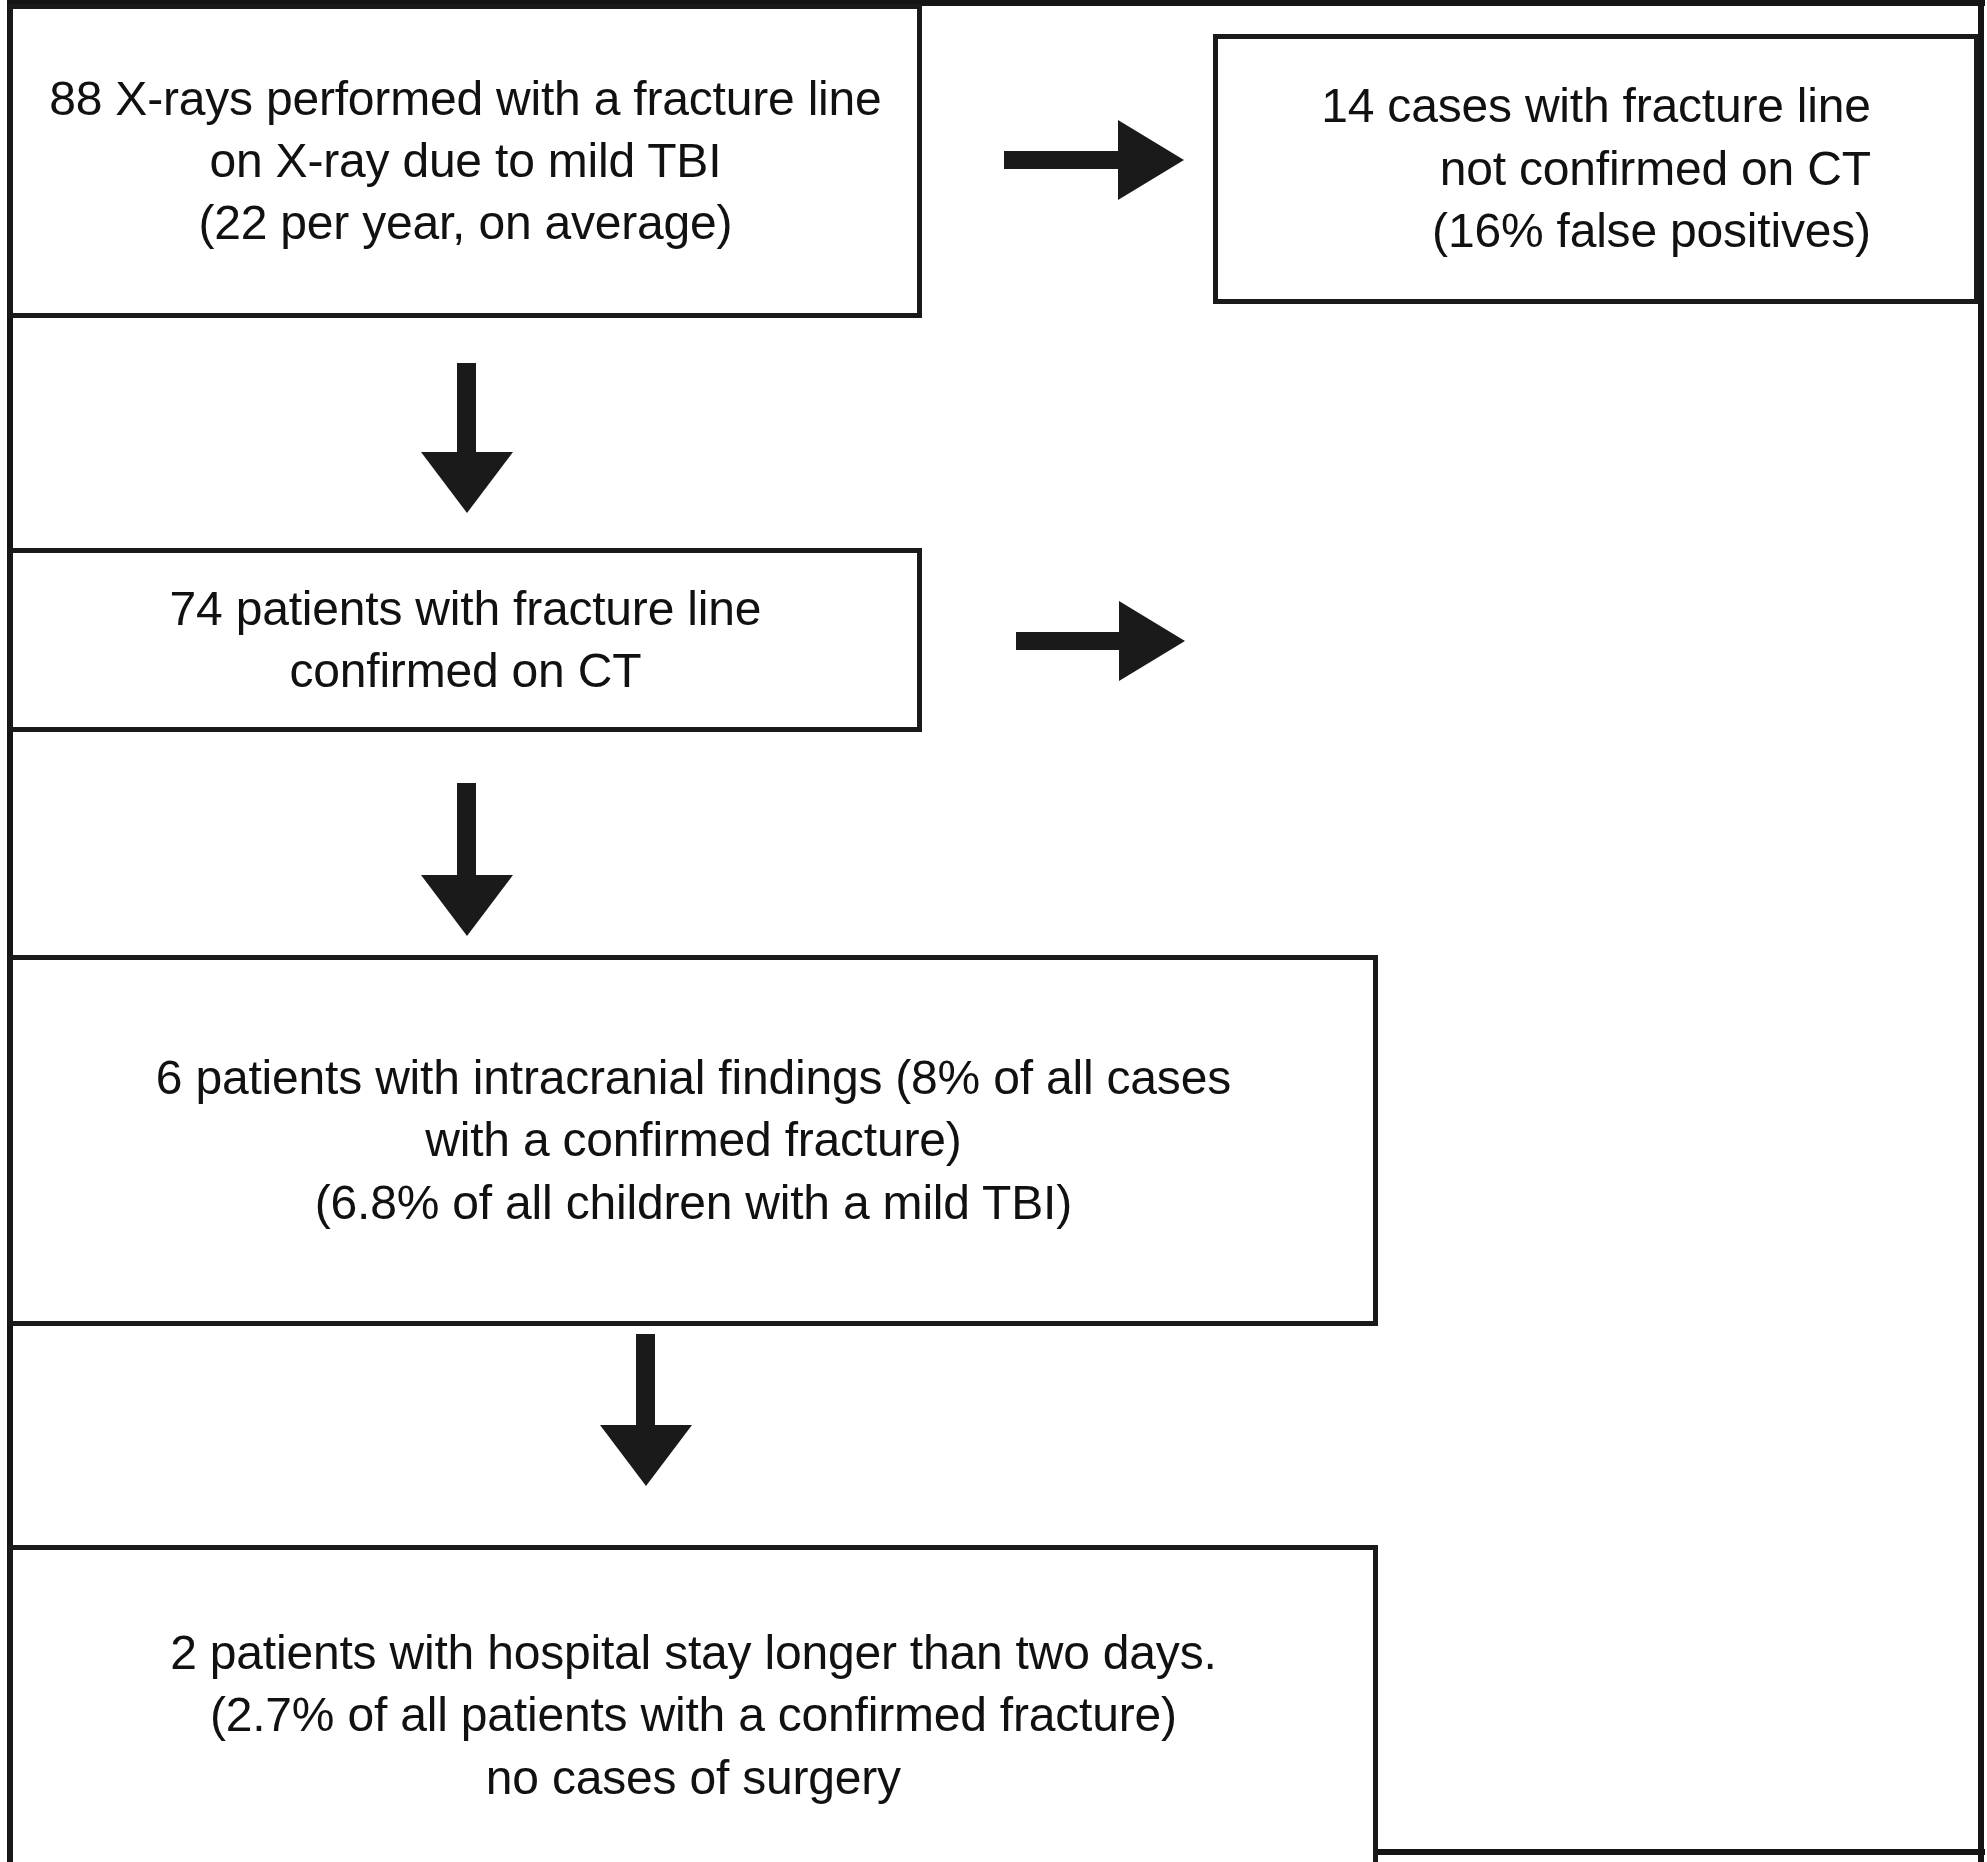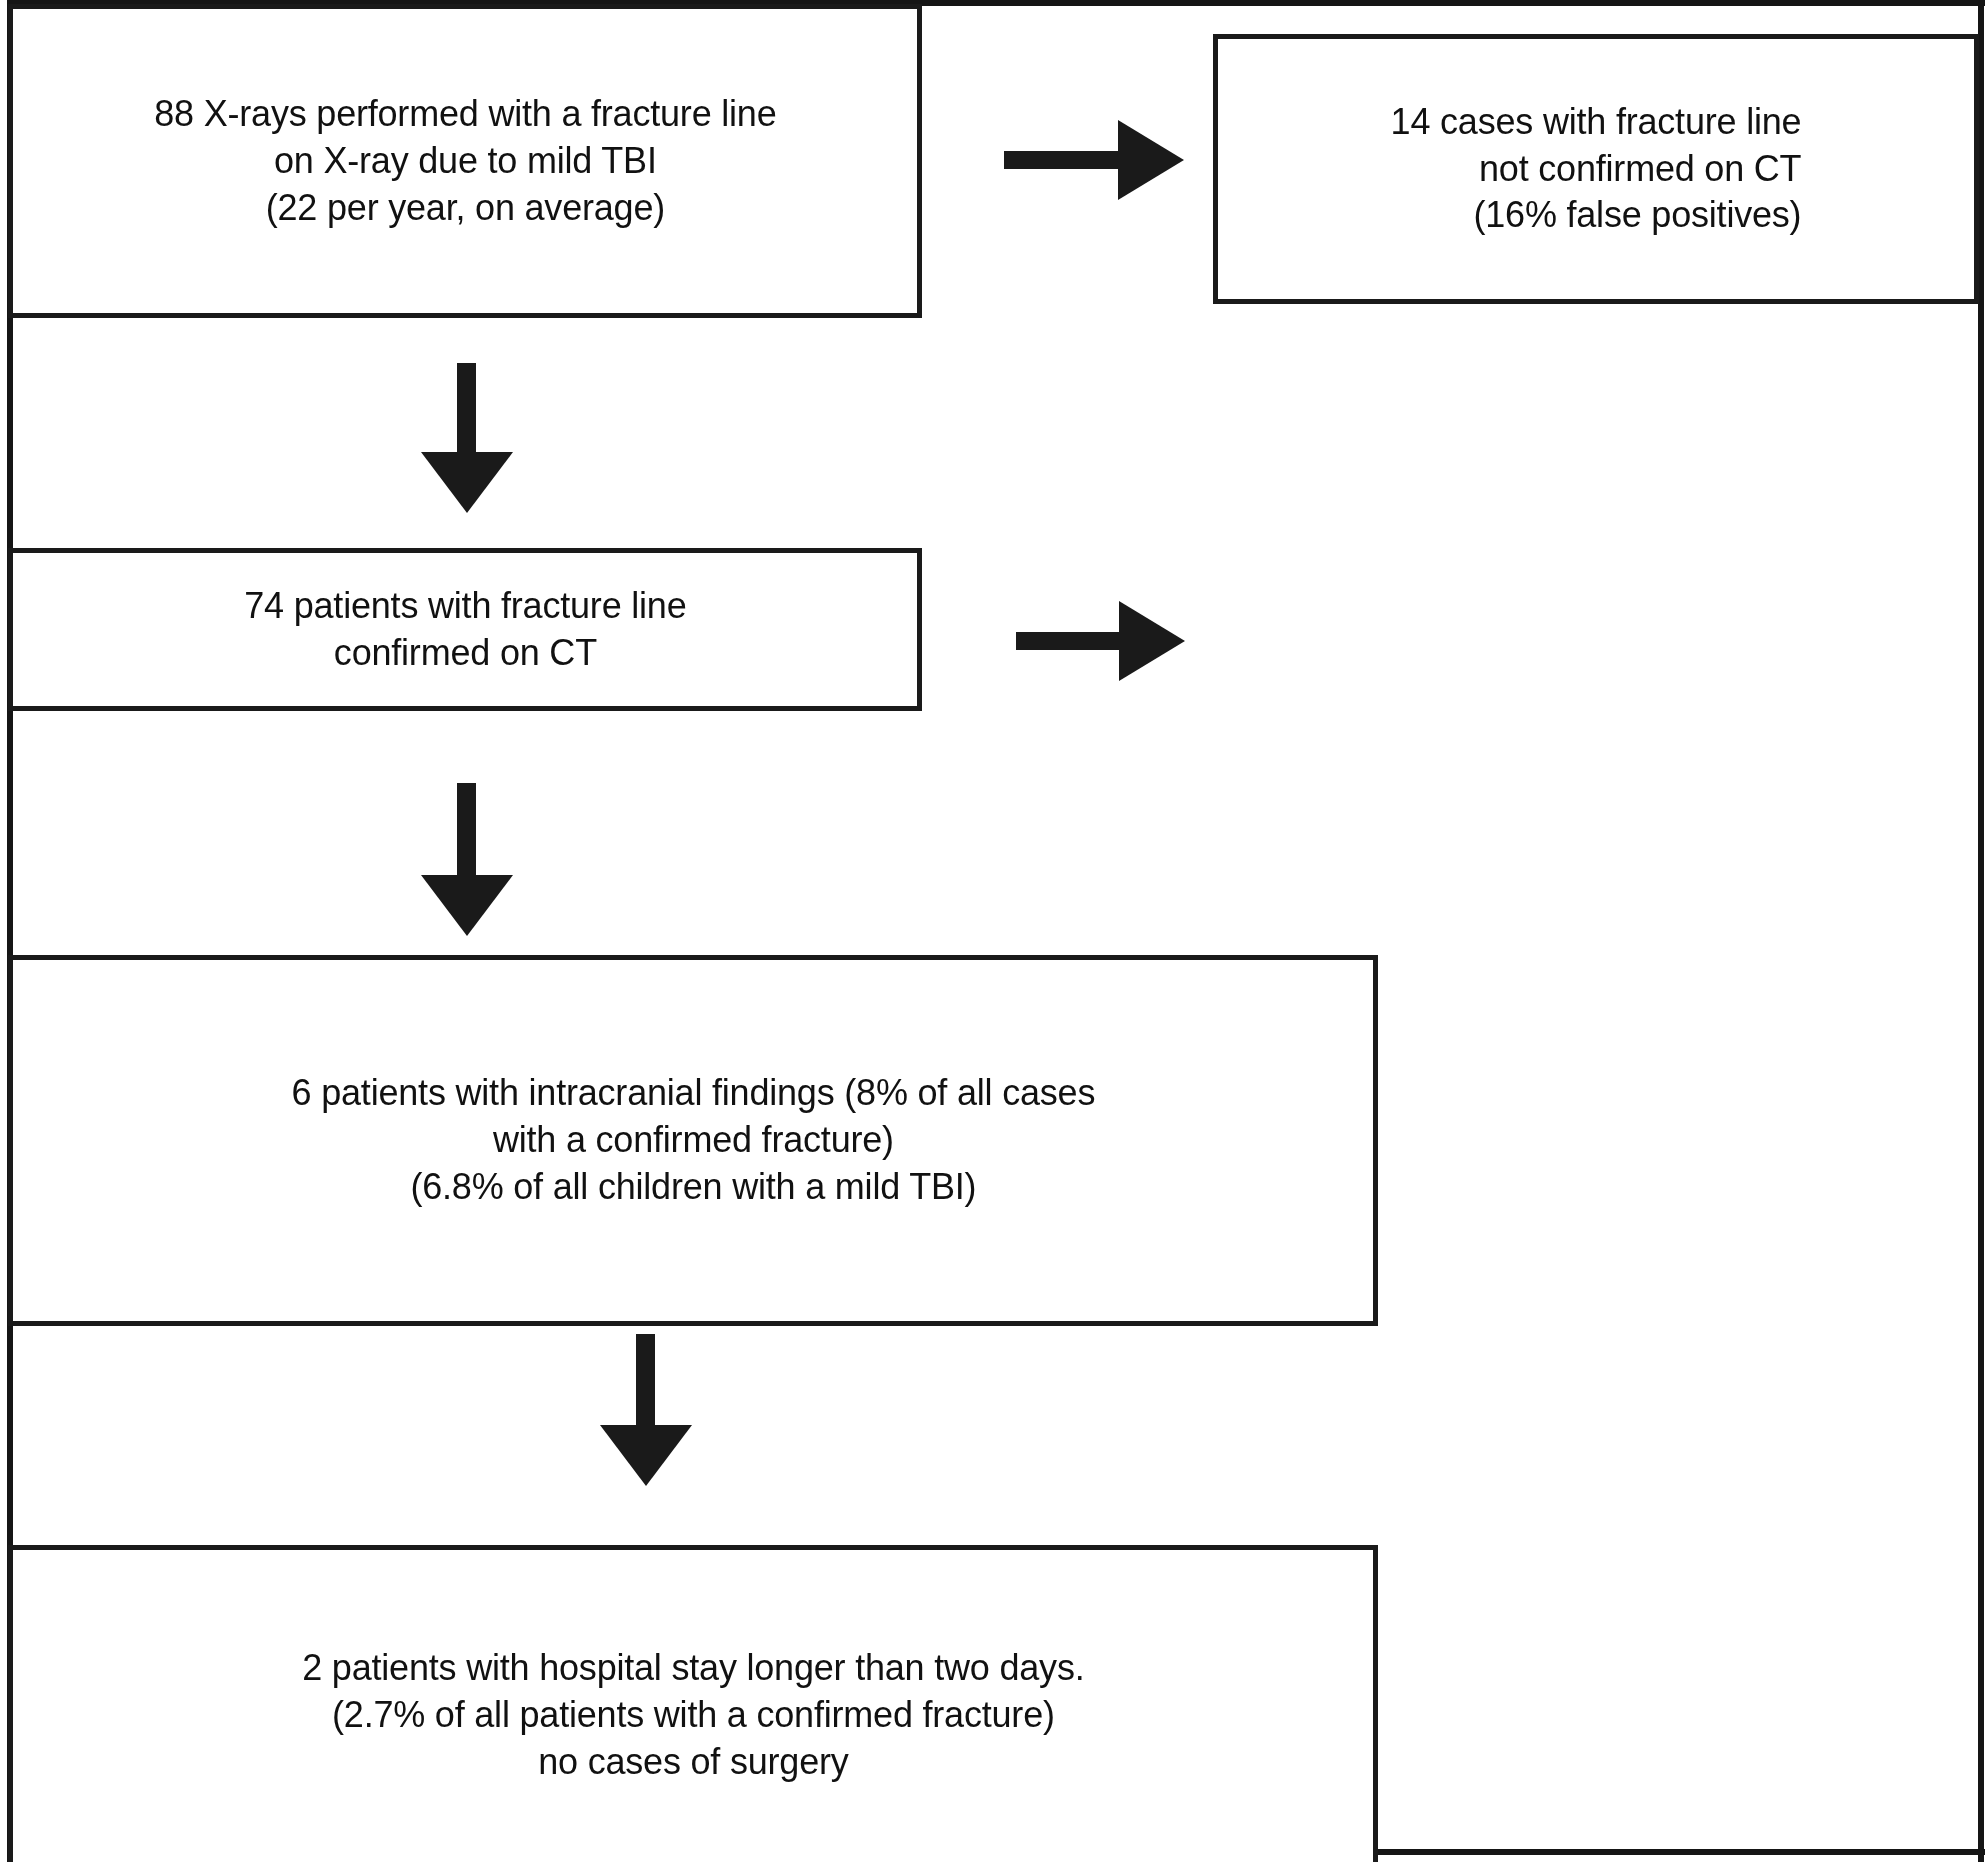--- a/index.html
+++ b/index.html
@@ -29,32 +29,32 @@
     position: absolute;
     box-sizing: border-box;
     border: 5px solid #1a1a1a;
     background: #ffffff;
     display: flex;
     align-items: center;
     justify-content: center;
     text-align: center;
   }
   .node .txt {
-    font-size: 36px;
+    font-size: 48px;
     line-height: 1.30;
     color: #111111;
     letter-spacing: -0.2px;
     white-space: pre-line;
     padding: 0 20px;
   }
 
   
   #node-xrays        { left: 8.4px;   top: 4.2px;    width: 914px; height: 314px; }
   #node-notconfirmed { left: 1213px; top: 34px;   width: 766px;  height: 270px; text-align: right; }
-  #node-confirmed    { left: 8.4px;   top: 548px;  width: 914px; height: 163px; }
+  #node-confirmed    { left: 8.4px;   top: 548px;  width: 914px; height: 184px; }
   #node-nofindings   { left: 1213px; top: 468px;  width: 766px;  height: 401px; }
   #node-intracranial { left: 8.4px;   top: 955px; width: 1370px; height: 371px; }
   #node-hospitalstay { left: 8.4px;   top: 1510px; width: 1370px; height: 341px; margin-top: 35px; }
 
   
   .arrow { position: absolute; }
   .arrow .shaft { position: absolute; background: #1a1a1a; }
   .arrow .head  { position: absolute; width: 0; height: 0; }
 
   

